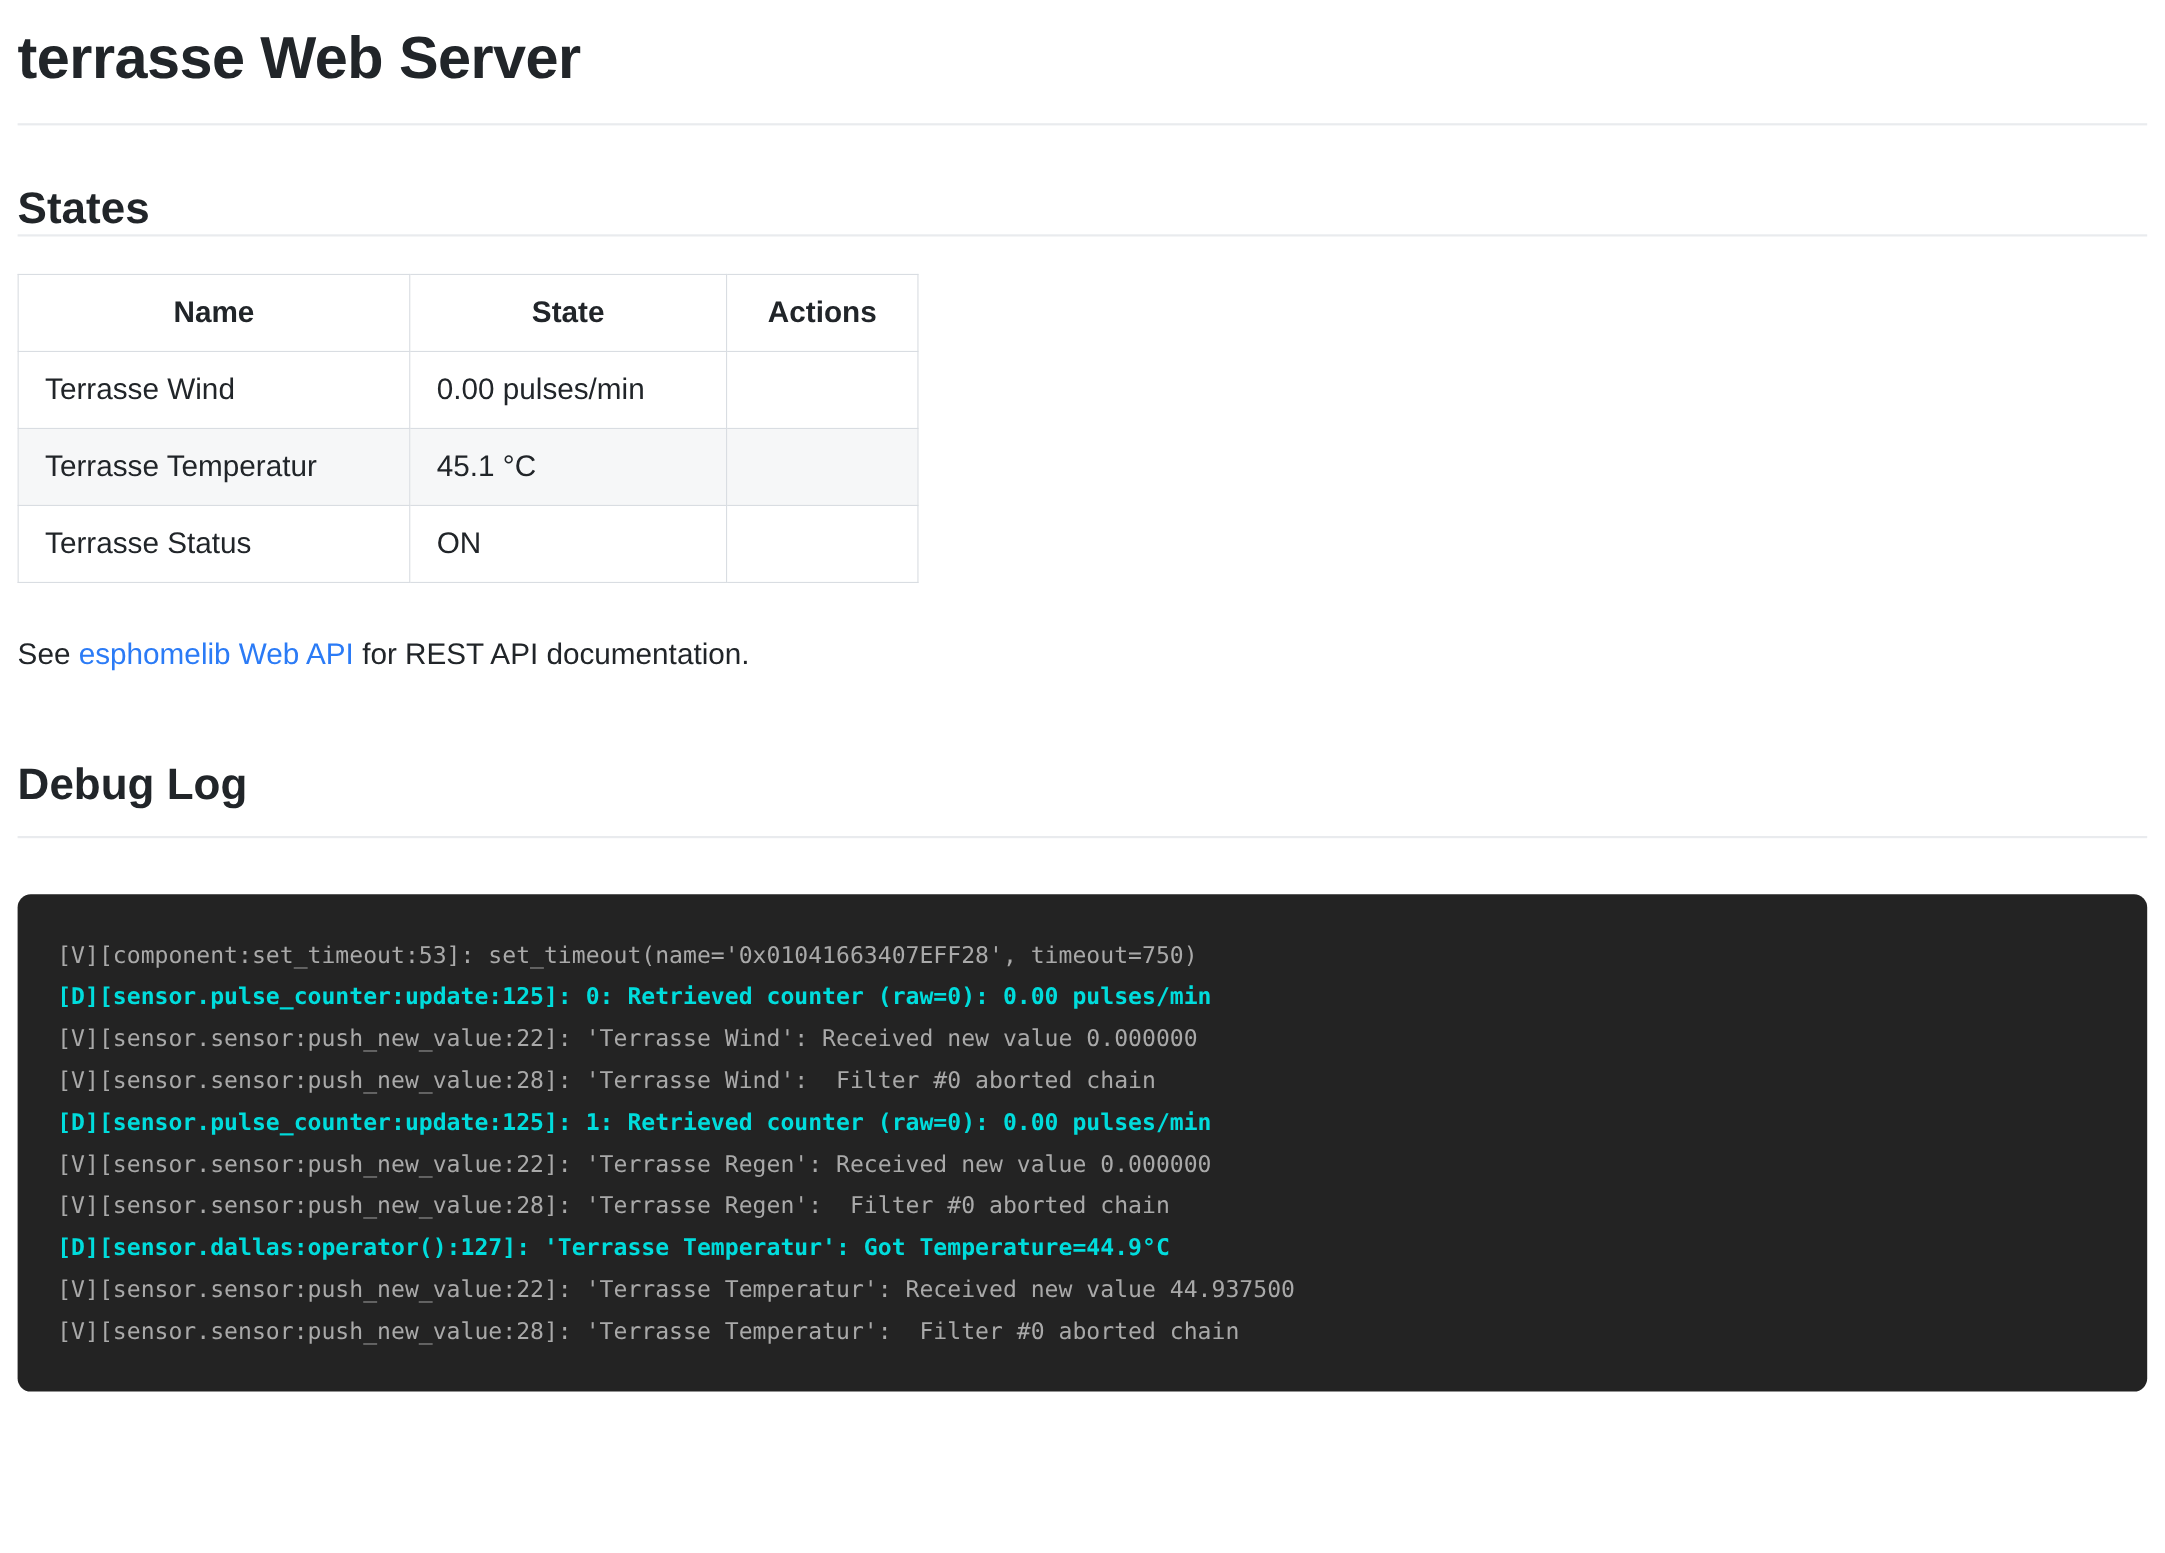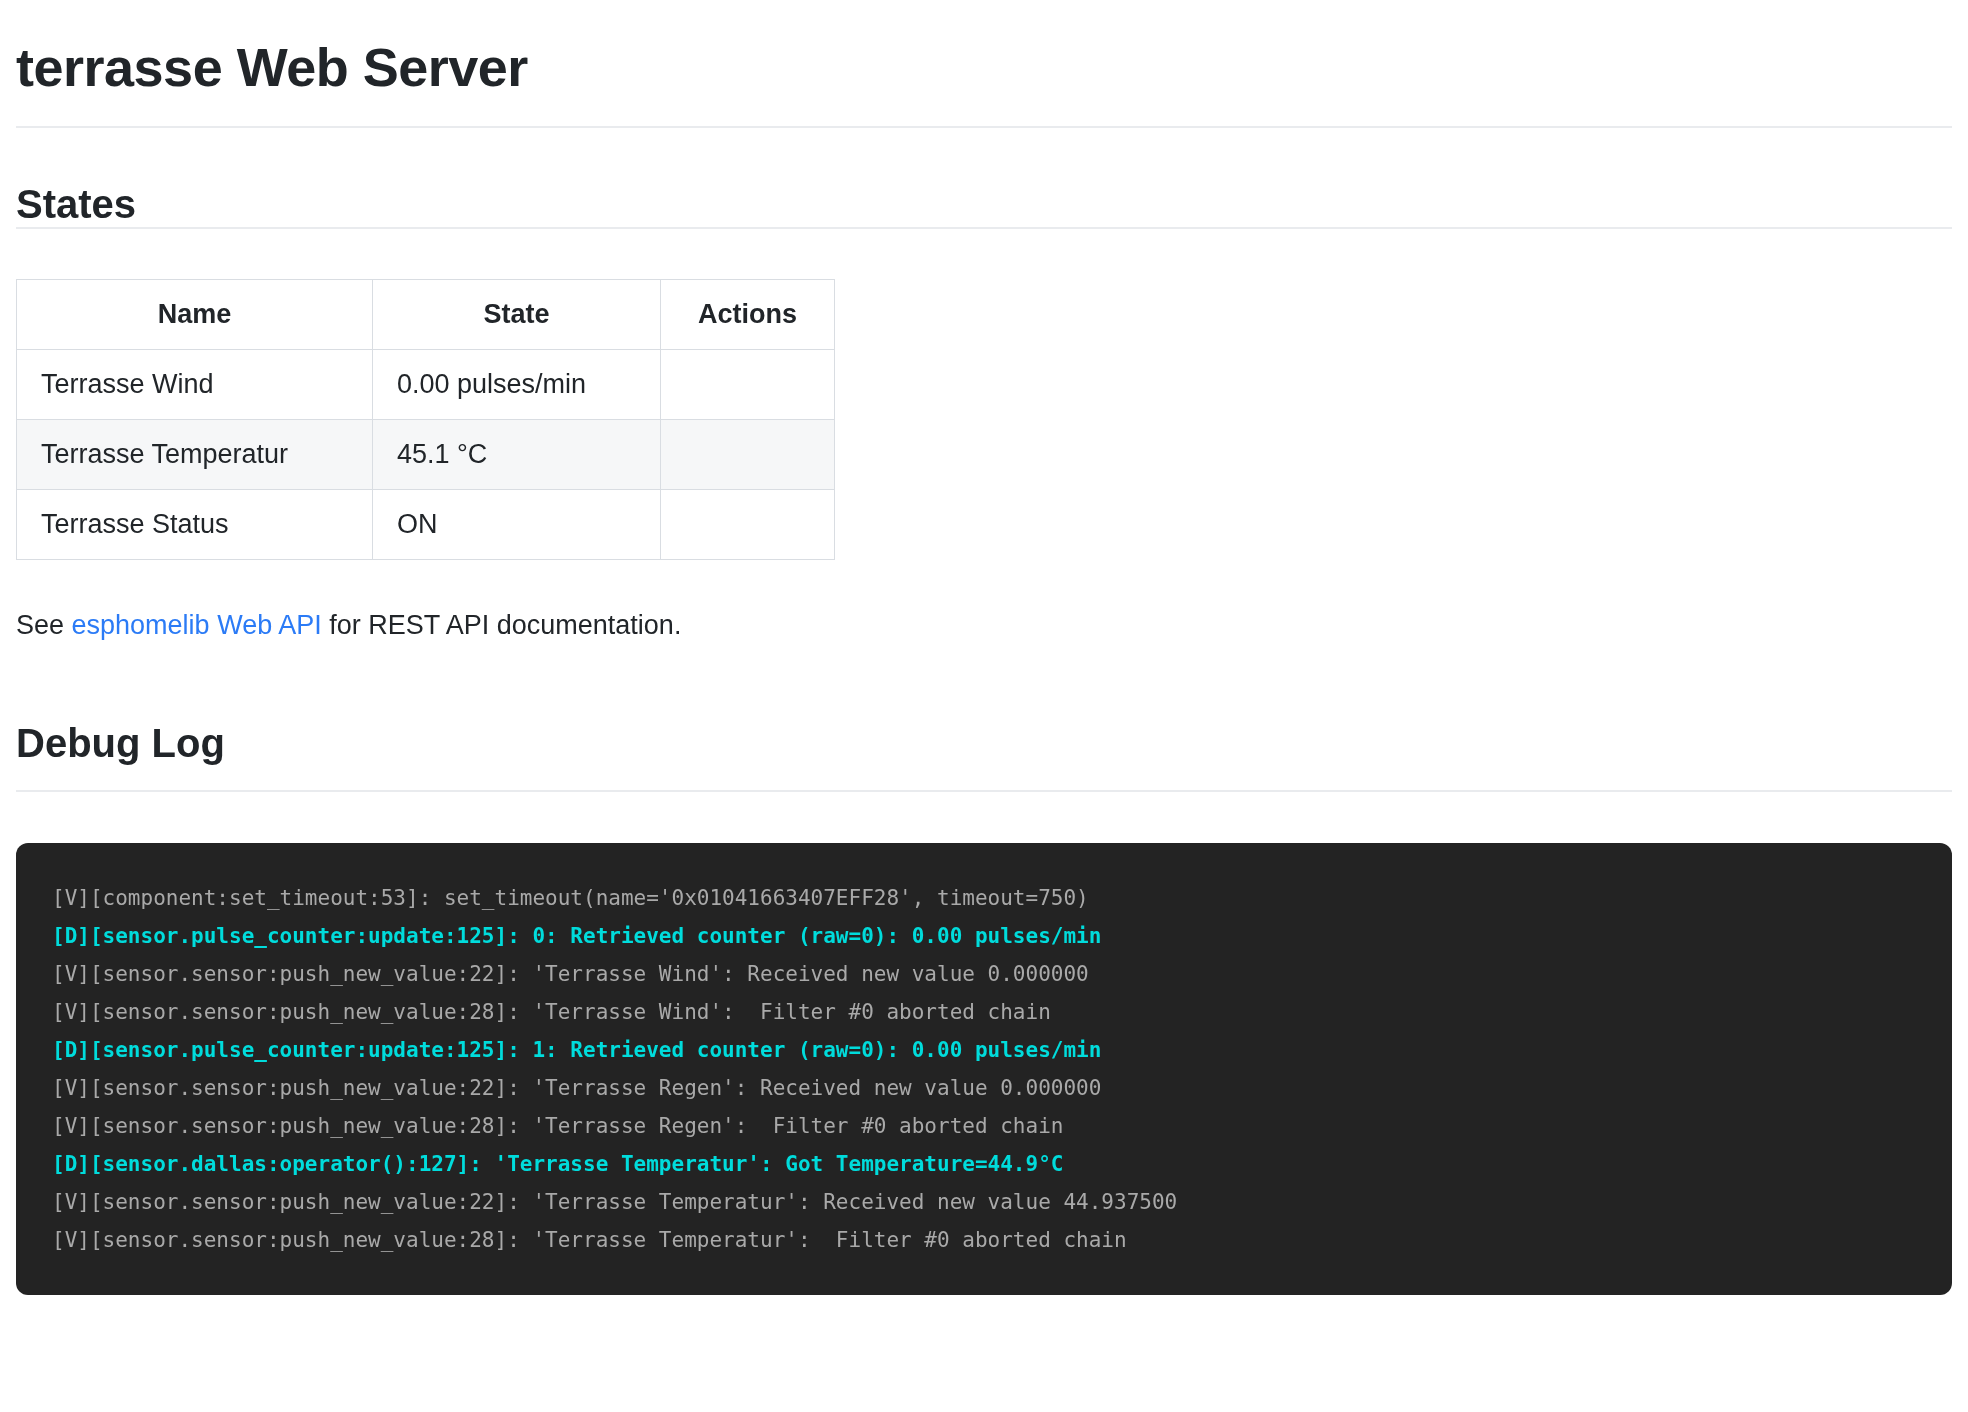--- a/index.html
+++ b/index.html
@@ -7,39 +7,39 @@
     background: #ffffff;
     color: #212529;
     font-family: "Liberation Sans", sans-serif;
   }
   body { padding: 0 16px 15px; width: 1936px; }
 
   h1#page-title {
     font-size: 54px;
     font-weight: 700;
     margin: 0;
-    padding: 36px 0 28px;
+    padding: 22px 0 28px;
     border-bottom: 2px solid #e9ebee;
     letter-spacing: -0.5px;
   }
 
   .section-heading {
     font-size: 40px;
     font-weight: 700;
     margin: 0;
     border-bottom: 2px solid #e9ebee;
   }
   #states-heading { margin-top: 54px; }
   #debug-heading  { margin-top: 80px; padding-bottom: 24px; }
 
   table#states-table {
     border-collapse: collapse;
     table-layout: fixed;
     width: 818px;
-    margin-top: 50px;
+    margin-top: 34px;
     font-size: 27px;
     border-radius: 17px;
   }
   #states-table th, #states-table td {
     border: 1px solid #d9dde2;
     padding: 19px 24px;
     overflow: hidden;
   }
   #states-table th { text-align: center; font-weight: 700; background: #ffffff; }
   #states-table td { text-align: left; }

